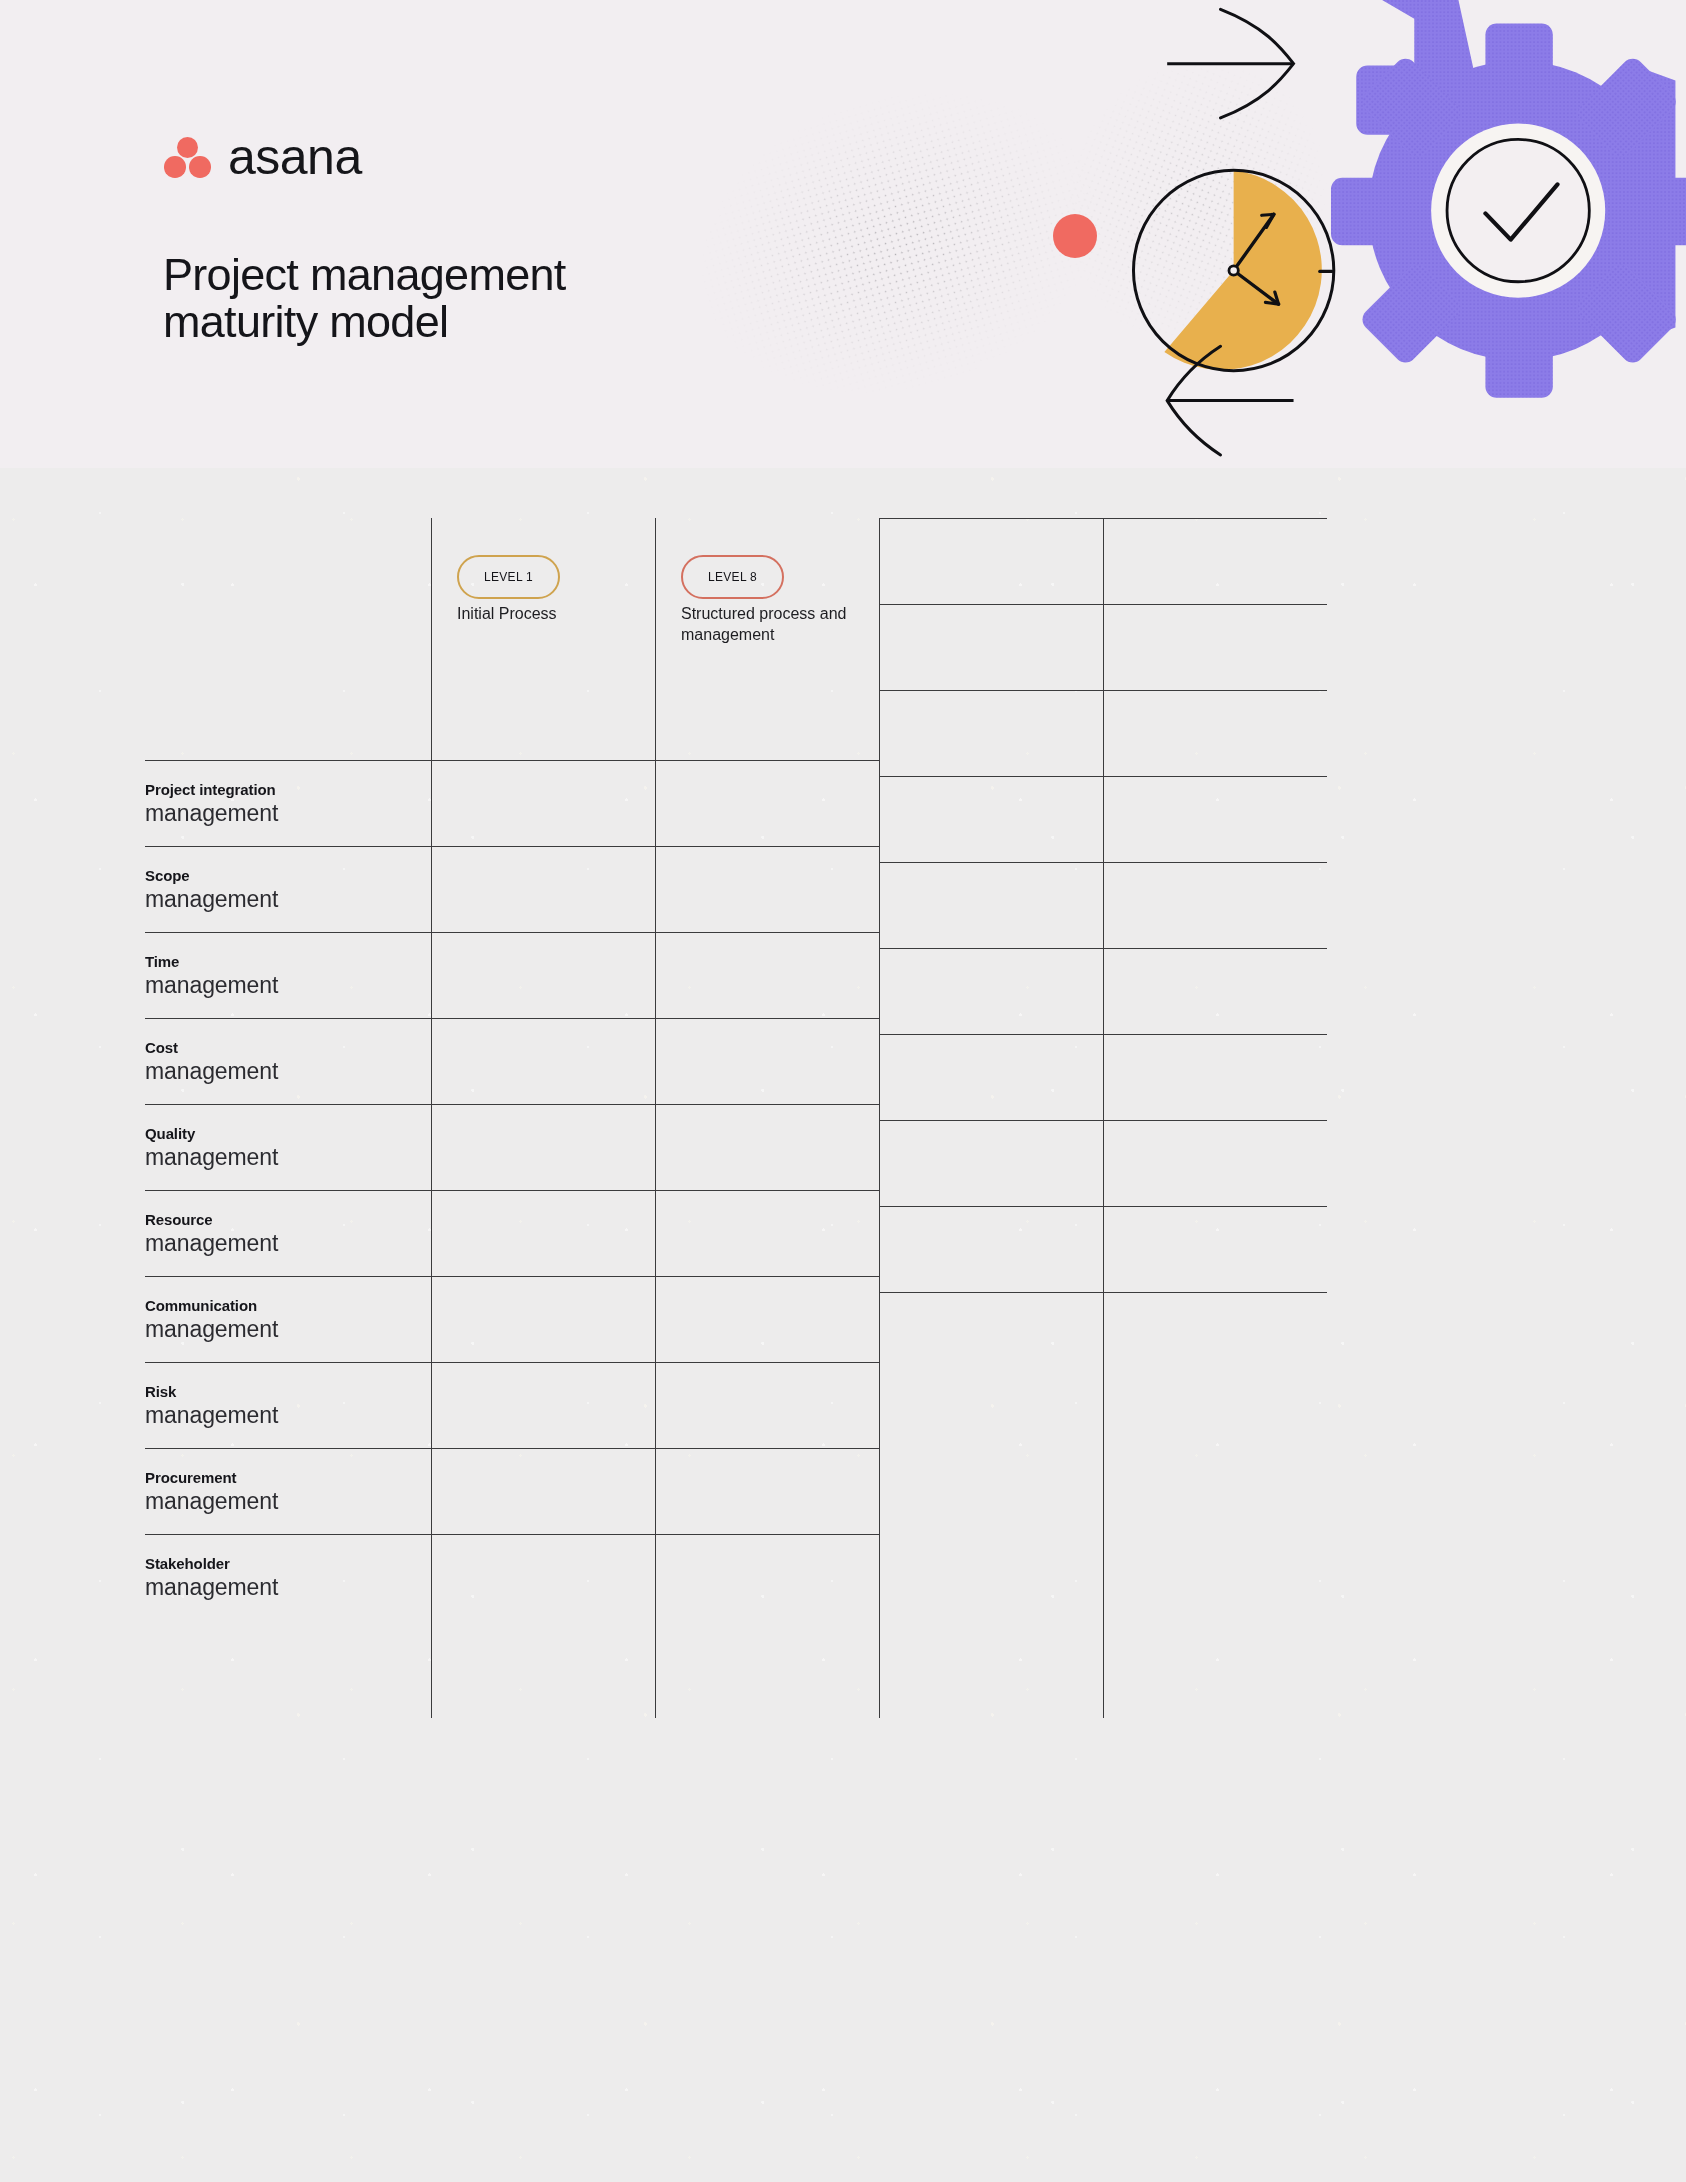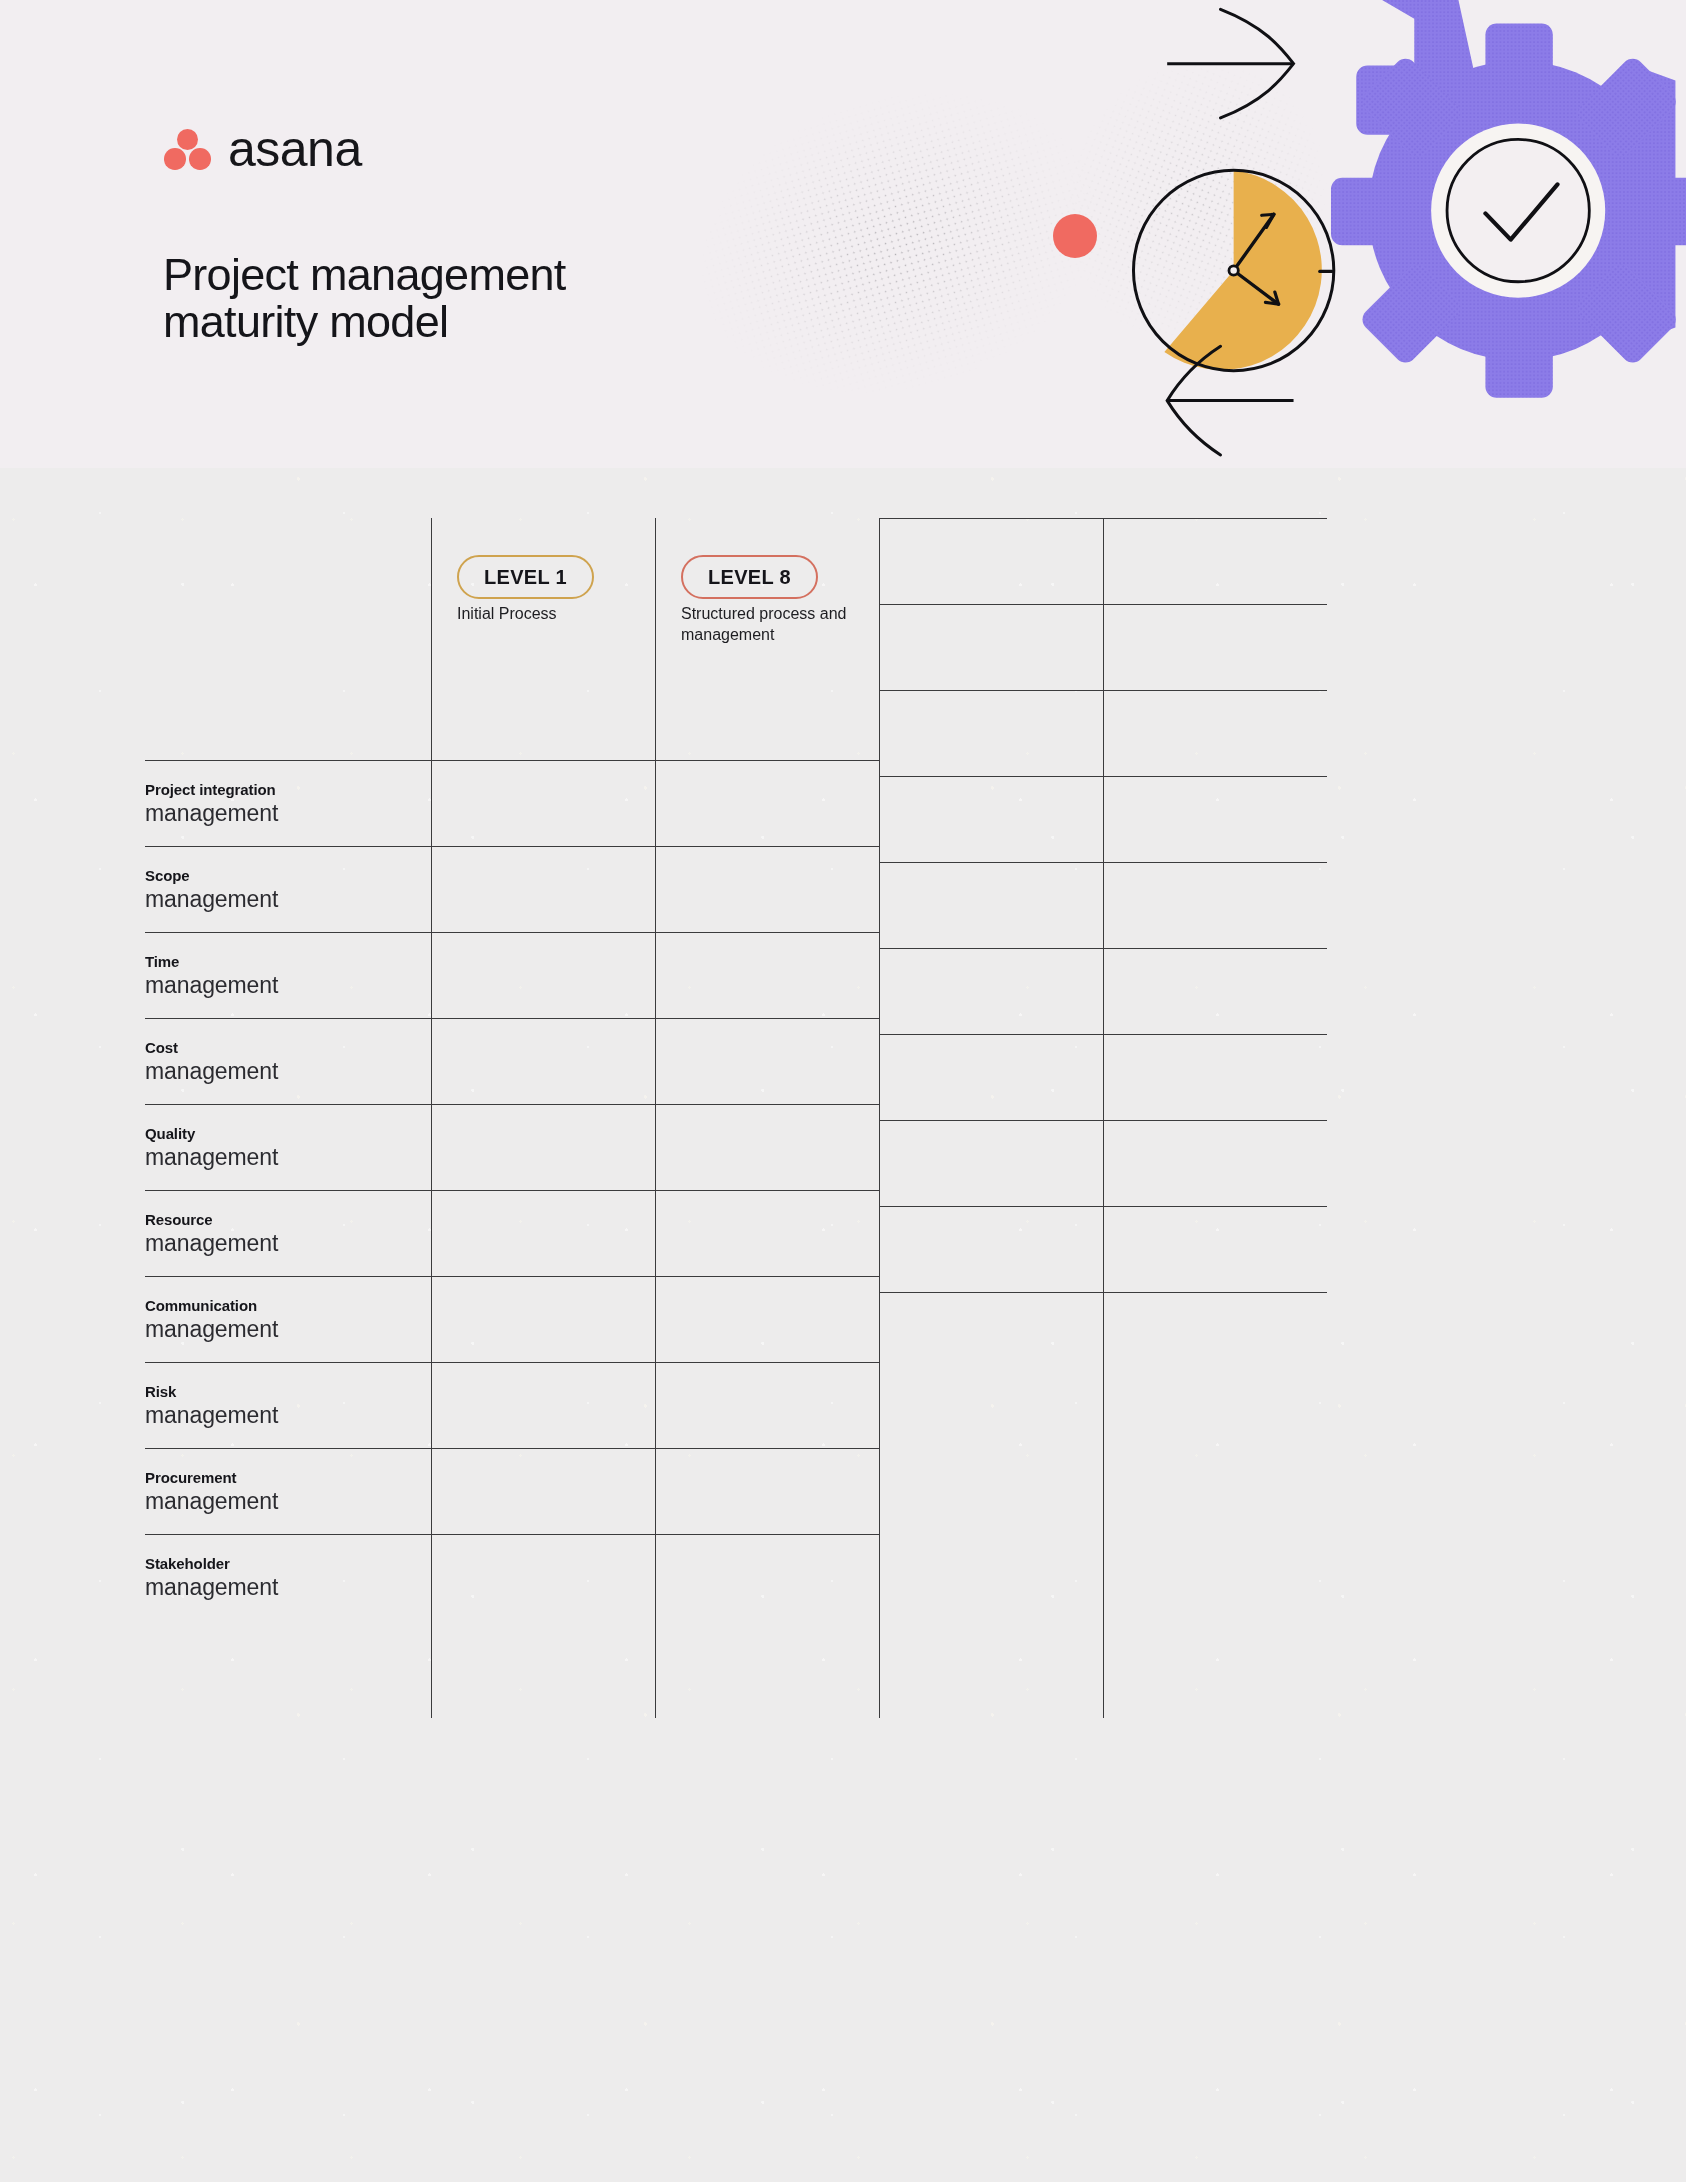--- a/index.html
+++ b/index.html
@@ -66,21 +66,21 @@
     position: absolute;
     left: 1053px; top: 214px;
     width: 44px; height: 44px;
     border-radius: 50%;
     background: #f06a61;
   }
 
   
   #logo-wrap {
     position: absolute;
-    left: 164px; top: 124px;
+    left: 164px; top: 132px;
     display: flex; align-items: center; gap: 17px;
   }
   .logo-mark { position: relative; width: 47px; height: 41px; }
   .logo-mark span {
     position: absolute; width: 21.5px; height: 21.5px; border-radius: 50%;
     background: #f06a61;
   }
   .logo-mark .d-top  { left: 12.6px; top: 0px; }
   .logo-mark .d-left { left: 0px;    top: 19.7px; }
   .logo-mark .d-right{ left: 25px;   top: 19.7px; }
@@ -119,22 +119,22 @@
   }
   .col-label .head-cell { padding-left: 0; }
 
   .level-badge {
     display: inline-flex;
     align-items: center; justify-content: center;
     height: 44px;
     padding: 0 25px;
     border-radius: 24px;
     border: 2.8px solid #cfa34e;
-    font-size: 20px;
-    font-weight: 700;
+    font-size: 12px;
+    font-weight: 400;
     letter-spacing: 0.3px;
     color: #15151a;
     white-space: nowrap;
   }
   .level-desc {
     margin-top: 4px;
     font-size: 16px;
     line-height: 1.33;
     color: #1d1d21;
     max-width: 183px;

